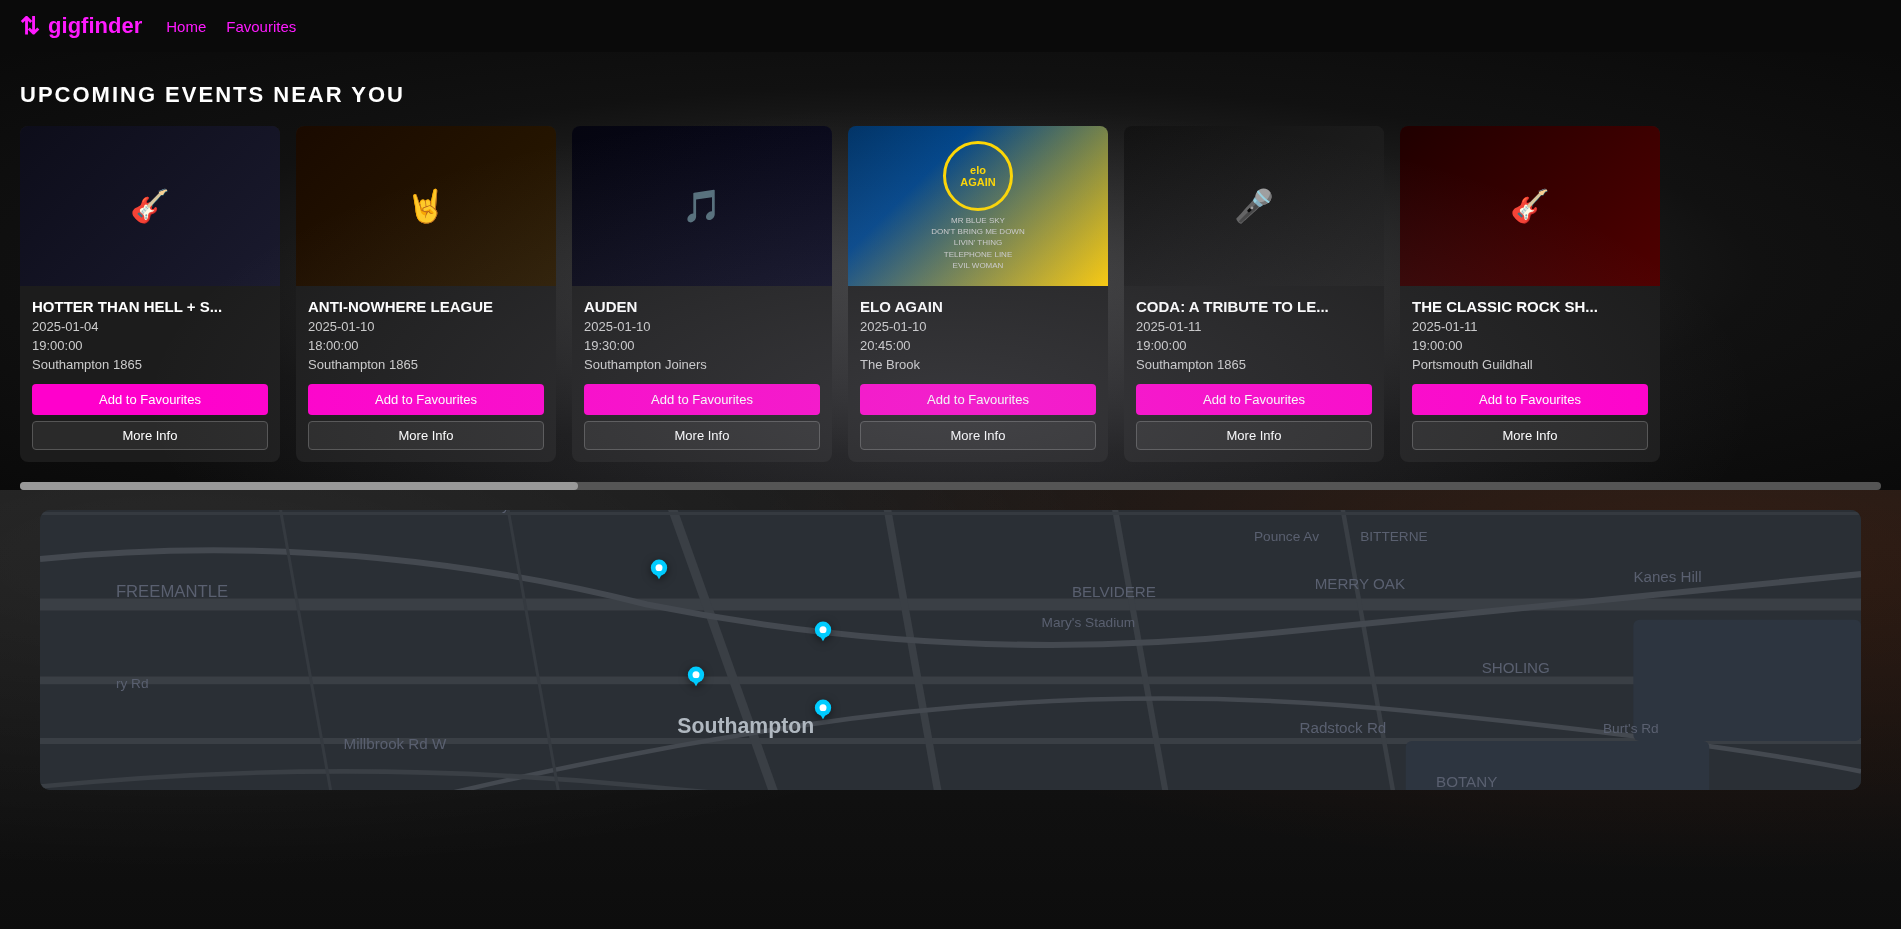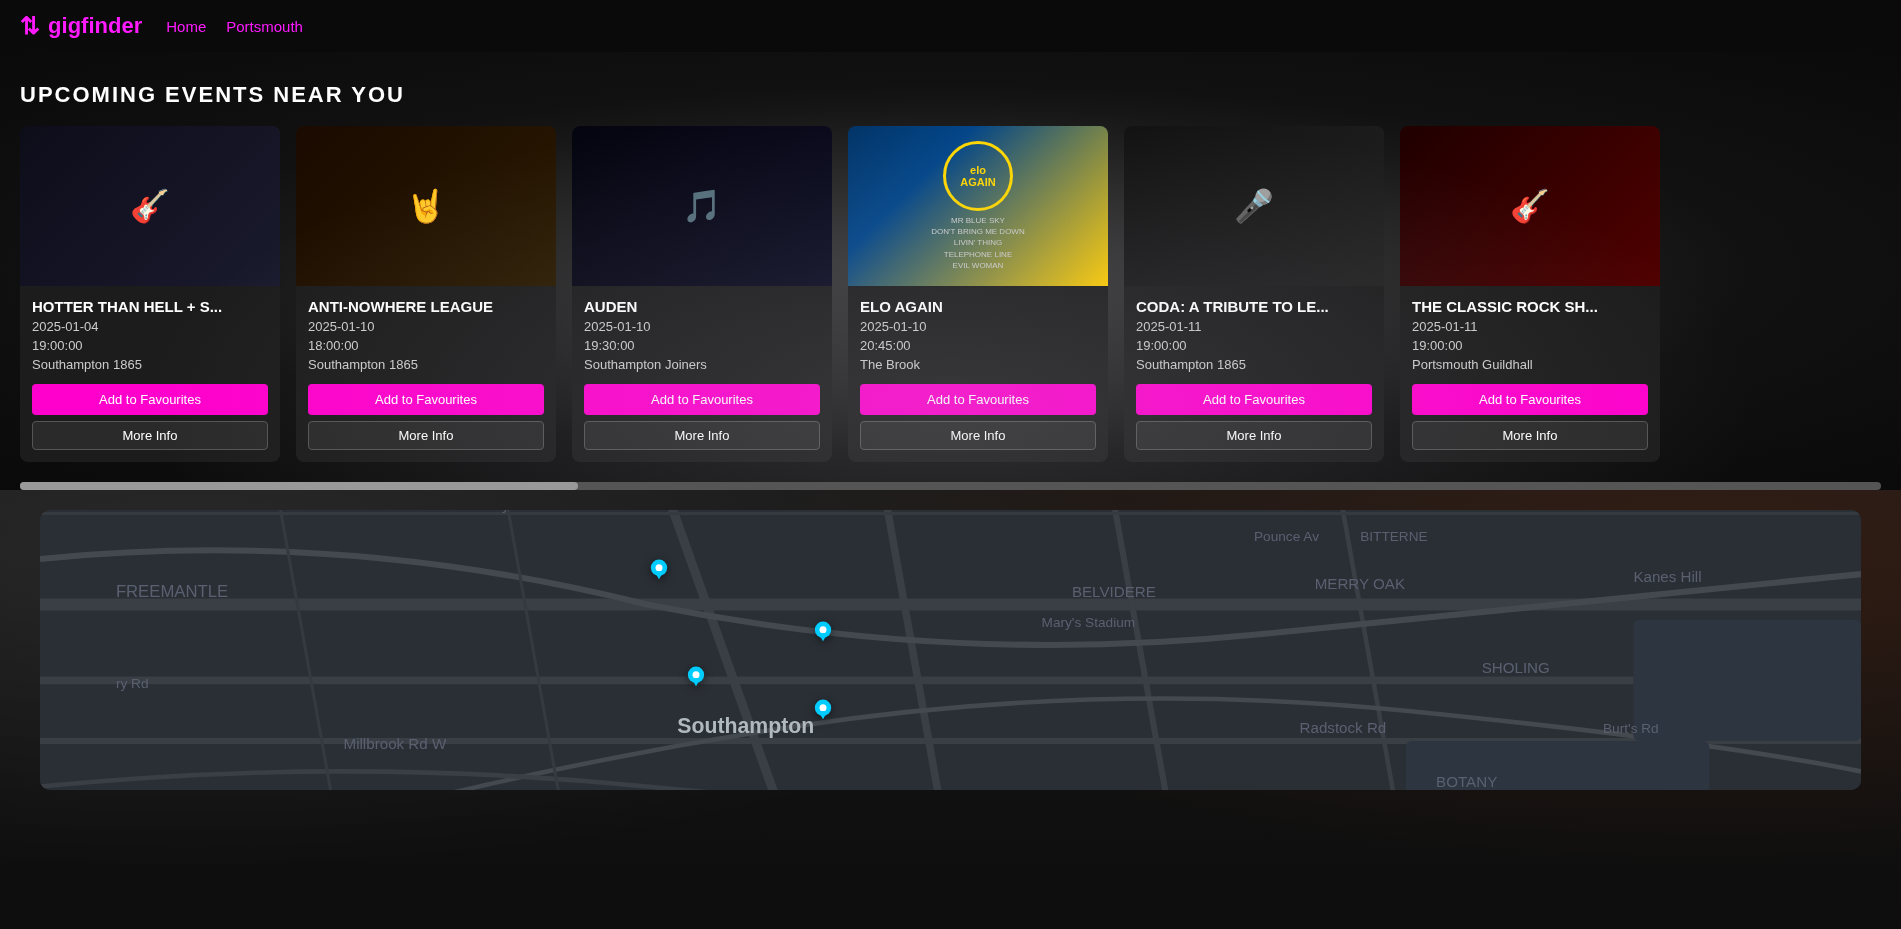--- a/index.html
+++ b/index.html
@@ -241,21 +241,21 @@
 
 <div class="content-wrapper">
 
   <nav>
     <div class="logo">
       <span class="logo-icon">⇅</span>
       <span>gigfinder</span>
     </div>
     <div class="nav-links">
       <a class="nav-link" href="#">Home</a>
-      <a class="nav-link" href="#">Portsmouth</a>
+      <a class="nav-link" href="#">Favourites</a>
     </div>
   </nav>
 
   <div class="hero-section">
     <h2 class="section-title">UPCOMING EVENTS NEAR YOU</h2>
 
     <div class="cards-scroll-wrapper">
       <div class="cards-container" id="cards-container">
 
       <div class="event-card">

